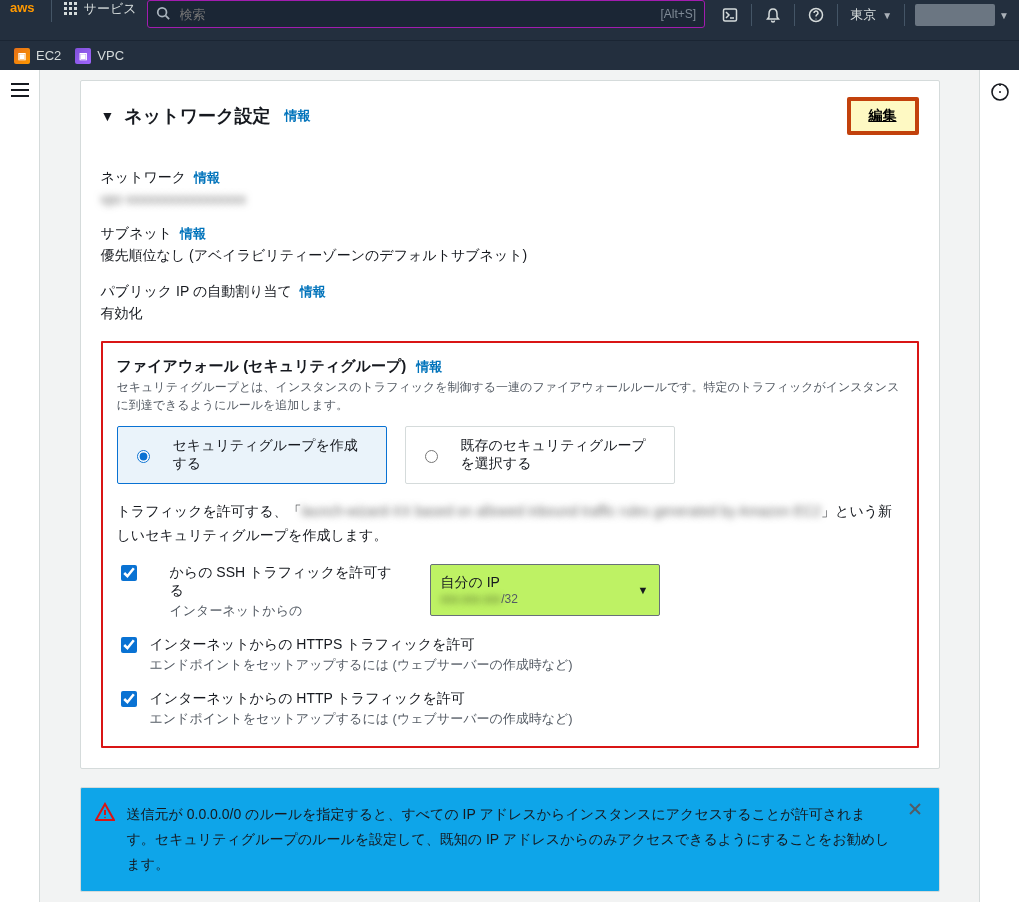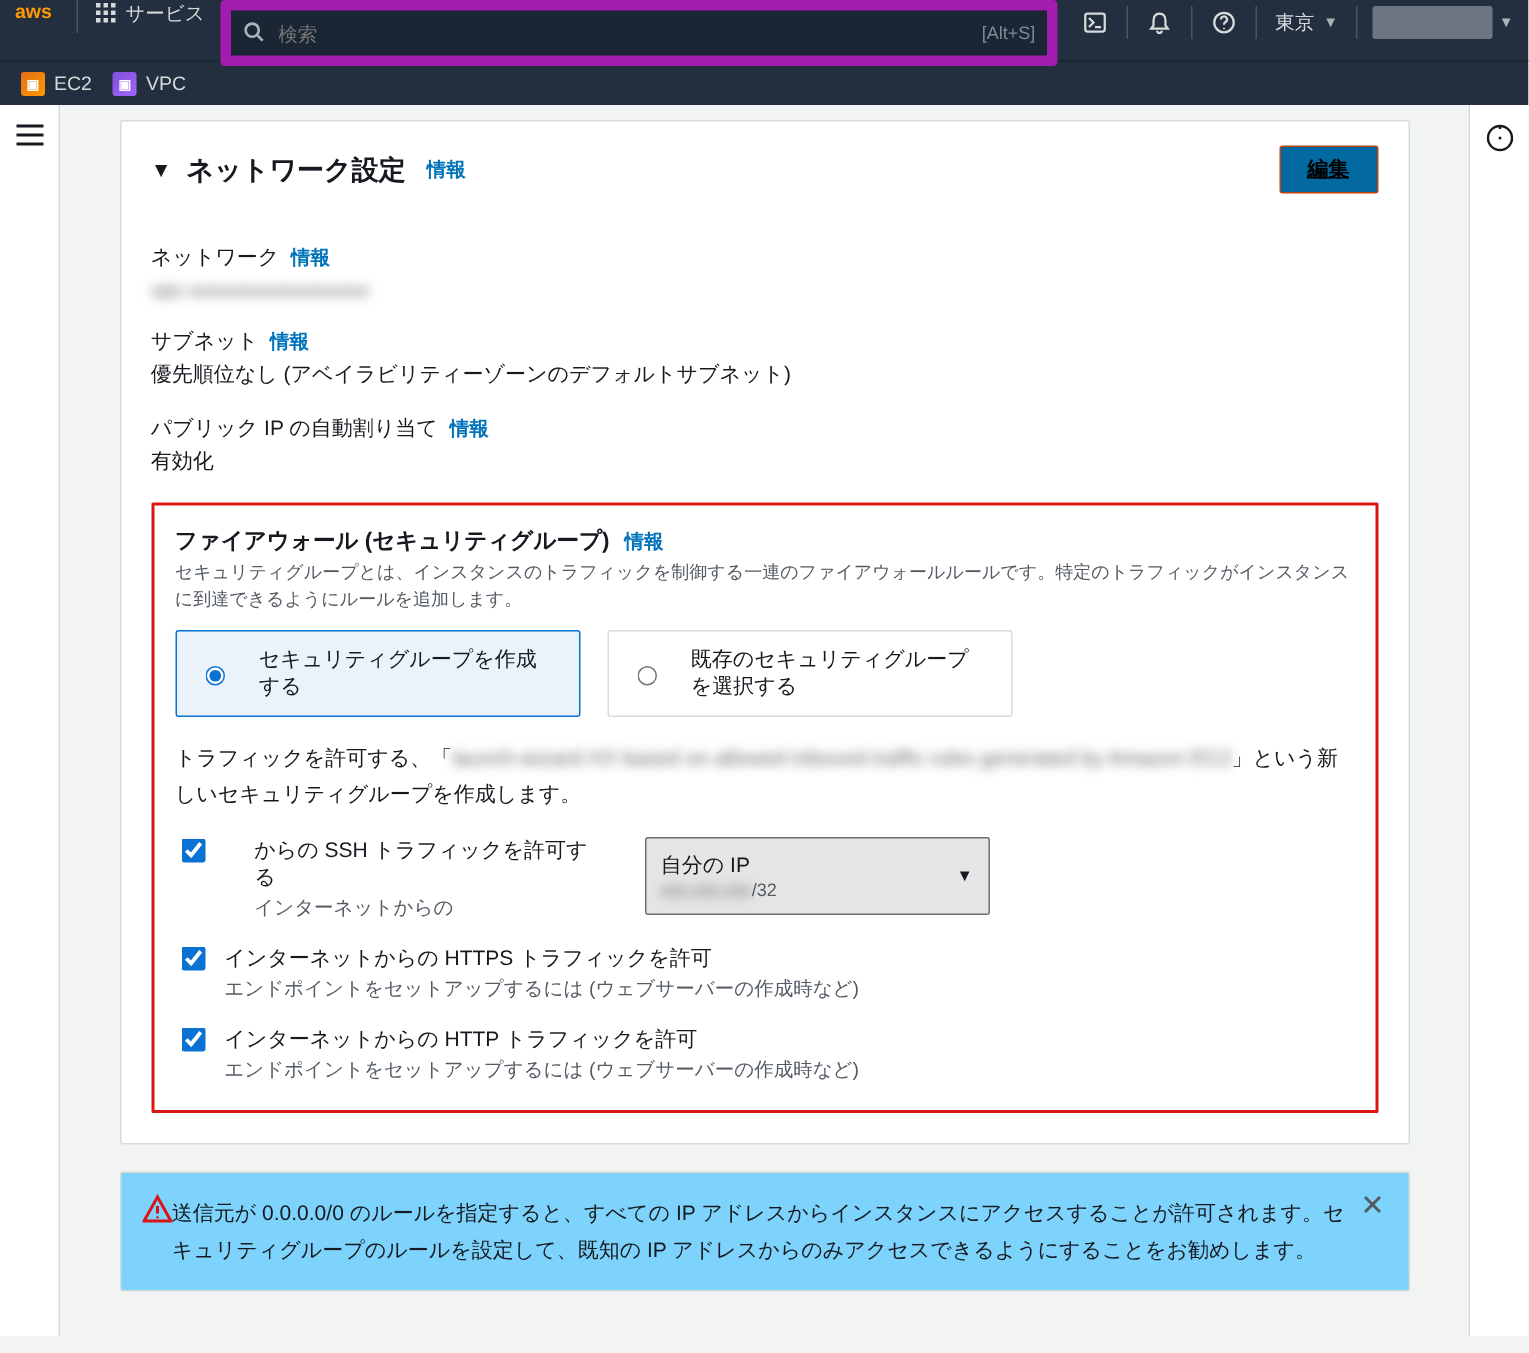--- a/index.html
+++ b/index.html
@@ -22,21 +22,21 @@
     margin: 0; font-family: "Amazon Ember","Helvetica Neue",Arial,sans-serif;
     font-size: 14px; color: var(--aws-text); background: var(--aws-bg);
   }
 
   
   .nav { background: var(--aws-navy); color: #d5dbdb; display: flex; align-items:flex-start; height:40px; padding:0 10px; gap:10px; }
   .nav .logo { color: var(--aws-orange); font-weight: 700; font-size: 13px; padding-right:4px; }
   .nav .svc { display:flex; align-items:center; gap:6px; font-size:13px; cursor:pointer;}
   .nav .svc .grid-icon svg { display:block; }
   .nav .divider { width:1px; height:22px; background:#445566; margin:0 2px; }
-  .nav .search { flex:1; display:flex; align-items:center; background:#1b2635; border:7px solid #a21caf; border-radius:3px; height:44px; padding:0 8px; gap:8px; min-width:0;}
+  .nav .search { flex:1; display:flex; align-items:center; background:#1b2635; border:1px solid #a21caf; border-radius:3px; height:28px; padding:0 8px; gap:8px; min-width:0;}
   .nav .search input { flex:1; background:transparent; border:none; color:#d5dbdb; outline:none; font-size:13px;}
   .nav .search .shortcut { color:#7f8a96; font-size:12px; }
   .nav .right { display:flex; align-items:center; gap:4px; }
   .nav .icon-btn { width:30px; height:30px; display:flex; align-items:center; justify-content:center; cursor:pointer; border-radius:2px;}
   .nav .region { display:flex; align-items:center; gap:6px; font-size:13px; cursor:pointer; padding:0 6px;}
   .nav .account { width:80px; height:22px; background:#6b7682; border-radius:2px; margin-left:4px; }
   .nav .caret-down { font-size:10px; color:#aab1b8;}
   .subnav { background: var(--aws-navy); display:flex; align-items:center; height:30px; padding:0 10px; gap:6px; border-top:1px solid #1a2533;}
   .subnav .svc-chip { display:flex; align-items:center; gap:6px; font-size:13px; color:#d5dbdb; padding:2px 4px;}
   .svc-chip .svc-icon { width:16px; height:16px; border-radius:2px; display:flex;align-items:center;justify-content:center;font-size:9px;color:#fff;font-weight:bold;}
@@ -49,21 +49,21 @@
   .left-rail .ham { width:20px; height:16px; cursor:pointer; }
   .right-rail { width:40px; background:#fff; border-left:1px solid var(--aws-border); display:flex; justify-content:center; padding-top:12px;}
   .main { flex:1; padding:10px 20px 30px 20px; min-width:0;}
 
   
   .card { background:#fff; border:1px solid var(--aws-border); border-radius:2px; margin:0 auto; max-width:860px;}
   .card-header { display:flex; align-items:center; justify-content:space-between; padding:16px 20px; }
   .card-header .title { display:flex; align-items:center; gap:10px; font-size:18px; font-weight:700;}
   .card-header .caret { font-size:14px; }
   .link-info { color: var(--aws-blue-link); font-size:13px; font-weight:700; margin-left:4px; cursor:pointer;}
-  .edit-btn { background:#0369a1; border:1px solid #c2410c; border-radius:2px; padding:6px 18px; font-size:14px; cursor:pointer; font-weight:600;text-decoration:underline;}
+  .edit-btn { background:#fef9c3; border:4px solid #c2410c; border-radius:2px; padding:6px 18px; font-size:14px; cursor:pointer; font-weight:600;text-decoration:underline;}
   .card-body { padding:0 20px 20px 20px; }
   .section { margin-top:18px; }
   .field-label { font-size:14px; color:var(--aws-text); }
   .field-value { font-size:14px; color:var(--aws-text); margin-top:4px; }
   .field-desc { font-size:12px; color:var(--aws-text-muted); margin-top:2px; line-height:1.5;}
   .blur { color:transparent; text-shadow: 0 0 7px rgba(0,0,0,.6); user-select:none;}
 
   
   .red-box { border:2px solid var(--aws-red-border); border-radius:1px; padding:14px 14px 18px 14px; margin-top:18px;}
   .red-box .rb-title { font-size:15px; font-weight:600; display:flex; align-items:baseline; gap:6px;}
@@ -71,27 +71,27 @@
   .radio-card { border:1px solid var(--aws-border); border-radius:2px; padding:10px 14px; display:flex; align-items:center; gap:20px; width:270px; cursor:pointer; font-size:14px;}
   .radio-card.selected { border:1px solid #0972d3; background: var(--aws-blue-bg);}
   .radio-card input { accent-color:#0972d3; margin-top:2px;}
   .newgroup-para { margin-top:16px; font-size:14px; line-height:1.7;}
   .check-row { display:flex; align-items:flex-start; gap:10px; margin-top:16px;}
   .check-row input { width:16px;height:16px; accent-color:#0972d3; margin-top:1px;}
   .check-label { font-size:14px; }
   .check-row .sub { font-size:13px; color:var(--aws-text-muted); margin-top:2px;}
   .ssh-row { display:flex; align-items:flex-start; gap:30px; }
   .ssh-left {flex:0 0 230px;}
-  .ip-select { border:1px solid #687078; border-radius:2px; width:230px; height:52px; padding:6px 10px; display:flex; flex-direction:column; justify-content:center; position:relative; cursor:pointer; background:#e5e5e5;}
+  .ip-select { border:1px solid #687078; border-radius:2px; width:230px; height:52px; padding:6px 10px; display:flex; flex-direction:column; justify-content:center; position:relative; cursor:pointer; background:#bef264;}
   .ip-select .caret { position:absolute; right:10px; top:50%; transform:translateY(-50%); font-size:11px;}
   .ip-select .ln1 { font-size:14px;}
   .ip-select .ln2 { font-size:12px; color:var(--aws-text-muted);}
 
   
-  .warn-box { max-width:860px; margin:18px auto 0 auto; border:1px solid var(--aws-border); border-radius:2px; display:flex; padding:14px 14px 14px 14px; background:#7dd3fc; align-items:flex-start;}
+  .warn-box { max-width:860px; margin:18px auto 0 auto; border:1px solid var(--aws-border); border-radius:2px; display:flex; gap:12px; padding:14px 14px 14px 14px; background:#0ea5e9; align-items:flex-start;}
   .warn-box .warn-icon { flex:0 0 20px; }
   .warn-box .msg { flex:1; font-size:14px; line-height:1.8;}
   .warn-box .close { flex:0 0 20px; cursor:pointer; display:flex; justify-content:center;}
 </style>
 </head>
 <body>
 
 <div class="nav">
   <div class="logo">aws</div>
   <div class="divider"></div>

